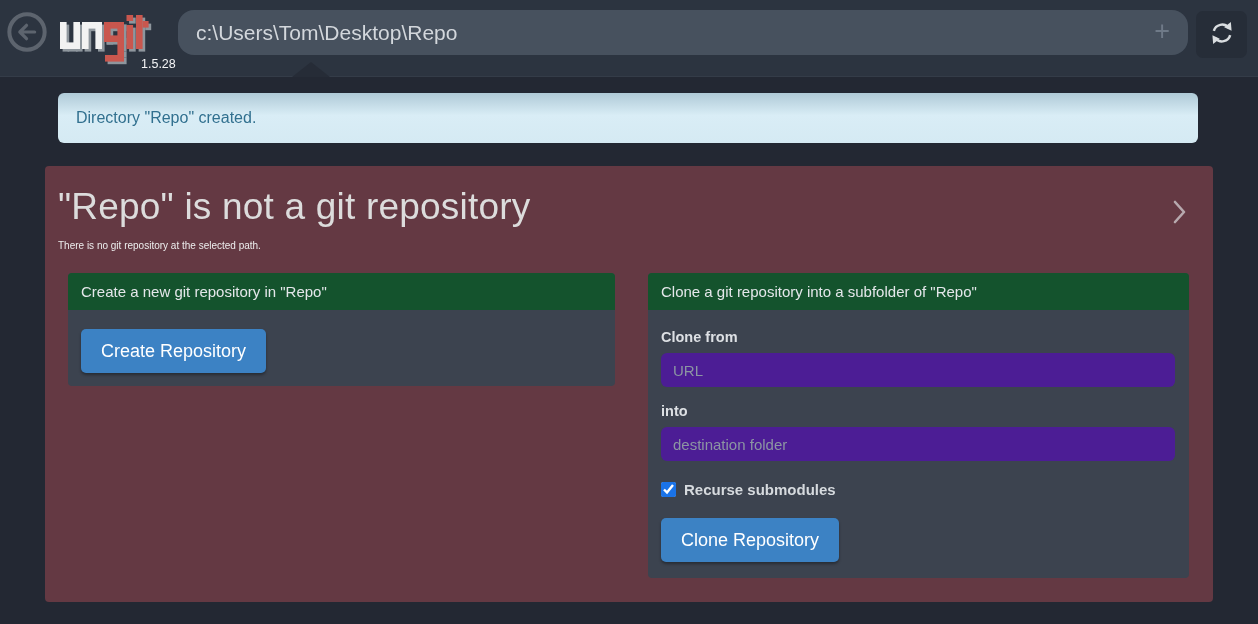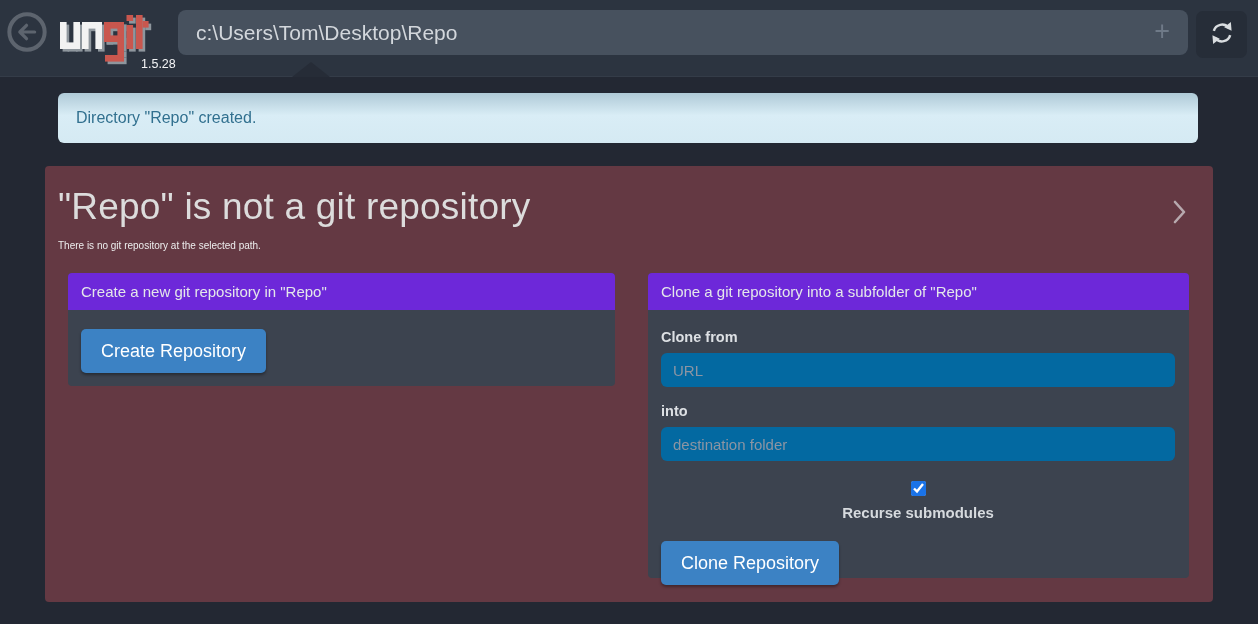--- a/index.html
+++ b/index.html
@@ -23,21 +23,21 @@
   }
   .logo {
     position:absolute; left:60px; top:15px; width:104px; height:50px;
   }
   .logo-version {
     position:absolute; left:141px; top:57px;
     color:#f4f5f6; font-size:12.5px;
   }
   .addressbar {
     position:absolute; left:178px; top:10px; width:1010px; height:45px;
-    background:#47515e; border-radius:8px;
+    background:#47515e; border-radius:16px;
   }
   .addressbar .path {
     position:absolute; left:18px; top:0; line-height:45px;
     color:#d3d7dc; font-size:21px; white-space:nowrap;
   }
   .addressbar .plus {
     position:absolute; right:18px; top:0; line-height:43px;
     color:#6f7a88; font-size:27px; font-weight:300; cursor:pointer;
   }
   .refresh-btn {
@@ -78,48 +78,48 @@
     position:absolute; right:26px; top:32px; cursor:pointer;
   }
 
   
   .subpanel {
     position:absolute; background:#3c434f; border-radius:4px;
   }
   .subpanel-create { left:23px;  top:107px; width:547px; height:113px; }
   .subpanel-clone  { left:603px; top:107px; width:541px; height:305px; }
   .subpanel-header {
-    height:37px; background:#6d28d9; border-radius:4px 4px 0 0;
+    height:37px; background:#14532d; border-radius:4px 4px 0 0;
     color:#e4e7ea; font-size:15px;
     display:flex; align-items:center; padding-left:13px;
   }
   .subpanel-body { padding:19px 14px 0 13px; }
 
   .btn-primary {
     display:inline-block;
     background:#3c82c4; color:#ffffff;
     font-family:"Liberation Sans", sans-serif;
     font-size:18px; border:none; border-radius:5px;
     height:44px; padding:6px 20px; cursor:pointer;
     box-shadow:0 2px 3px rgba(0,0,0,0.35);
   }
   .form-label {
     color:#dde0e4; font-size:14.5px; font-weight:bold;
     margin-bottom:8px;
   }
   .text-input {
-    width:100%; height:34px; background:#0369a1;
+    width:100%; height:34px; background:#4c1d95;
     border:none; border-radius:6px; padding:4px 12px;
     color:#e6e9ec; font-size:15px;
     font-family:"Liberation Sans", sans-serif;
     margin-bottom:16px; outline:none;
   }
   .text-input::placeholder { color:#8c95a3; }
   .checkbox-row {
-    display:flex; align-items:center; gap:8px; margin:4px 0 20px 0;flex-direction:column;
+    display:flex; align-items:center; gap:8px; margin:4px 0 20px 0;
   }
   .checkbox-row input {
     width:15px; height:15px; accent-color:#1a73e8; cursor:pointer;
   }
   .checkbox-row label {
     color:#d6dade; font-size:15px; font-weight:bold; cursor:pointer;
   }
 </style>
 </head>
 <body>

